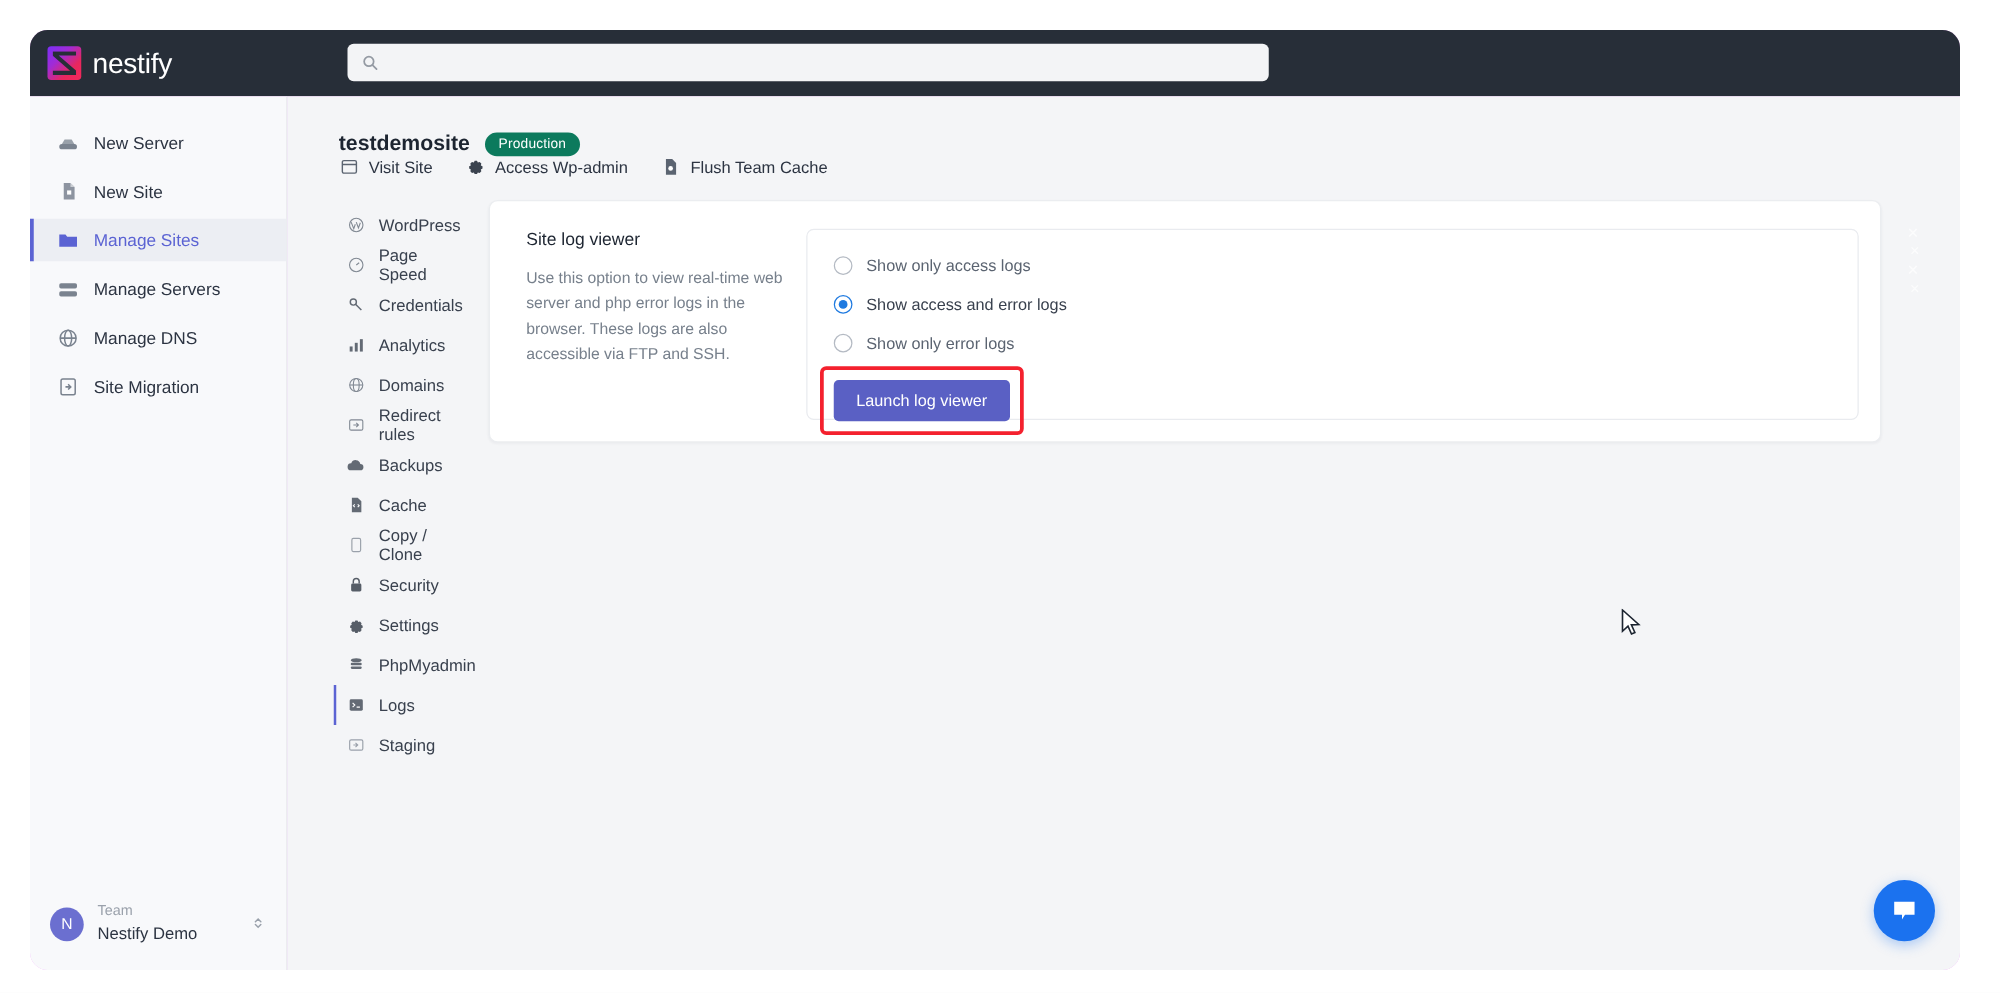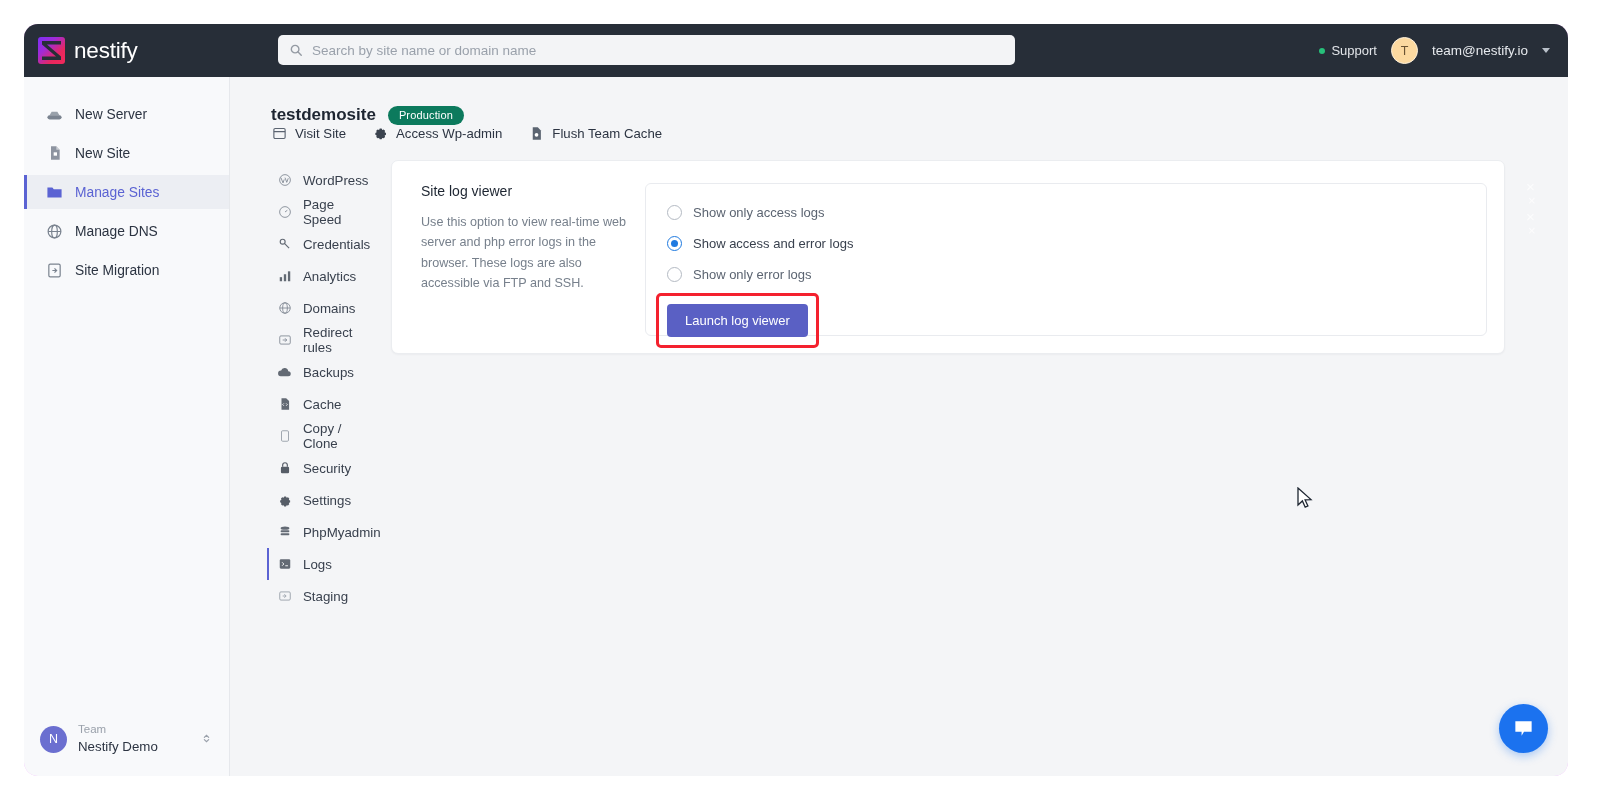--- a/index.html
+++ b/index.html
@@ -198,32 +198,22 @@
     <div class="brand">
       <div class="logo-mark"></div>
       <div class="logo-text">nestify</div>
     </div>
 
     <div class="search-wrap">
       <svg class="search-icon" viewBox="0 0 24 24" fill="none" stroke="#5b6471" stroke-width="2.4">
         <circle cx="10.5" cy="10.5" r="6.5"></circle>
           <line x1="15.5" y1="15.5" x2="21" y2="21" stroke-linecap="round"></line>
       </svg>
-      <input class="search-input" type="text" placeholder="Search by site name or domain name" style="">
-    </div>
-
-    <div class="top-right">
-      <div class="support">
-        <span class="dot-green"></span>
-        <span>Support</span>
-      </div>
-      <div class="avatar-t">T</div>
-      <div class="acct">team@nestify.io</div>
-      <div class="caret-down"></div>
-    </div>
+    </div>
+
   </div>
 
   <div class="sidebar">
     <div class="nav">
 
       <div class="nav-item">
         <span class="ico">
           <svg viewBox="0 0 24 24" width="17" height="17" fill="#7a838f">
             <rect x="2" y="13" width="20" height="6" rx="3"></rect>
               <path d="M5 13l3-5h8l3 5z" opacity=".75"></path>
@@ -245,20 +235,29 @@
 
       <div class="nav-item active">
         <span class="ico">
           <svg viewBox="0 0 24 24" width="17" height="17" fill="#5b63d3">
             <path d="M2 5h7l2 2.5h11V19H2z" rx="2"></path>
           </svg>
         </span>
         <span>Manage Sites</span>
       </div>
 
+      <div class="nav-item">
+        <span class="ico">
+          <svg viewBox="0 0 24 24" width="17" height="17" fill="#7a838f">
+            <rect x="2" y="5" width="20" height="6" rx="2"></rect>
+              <rect x="2" y="14" width="20" height="6" rx="2"></rect>
+          </svg>
+        </span>
+        <span>Manage Servers</span>
+      </div>
 
       <div class="nav-item">
         <span class="ico">
           <svg viewBox="0 0 24 24" width="17" height="17" fill="none" stroke="#7a838f" stroke-width="1.7">
             <circle cx="12" cy="12" r="9"></circle>
               <ellipse cx="12" cy="12" rx="4" ry="9"></ellipse>
               <line x1="3" y1="12" x2="21" y2="12"></line>
           </svg>
         </span>
         <span>Manage DNS</span>

